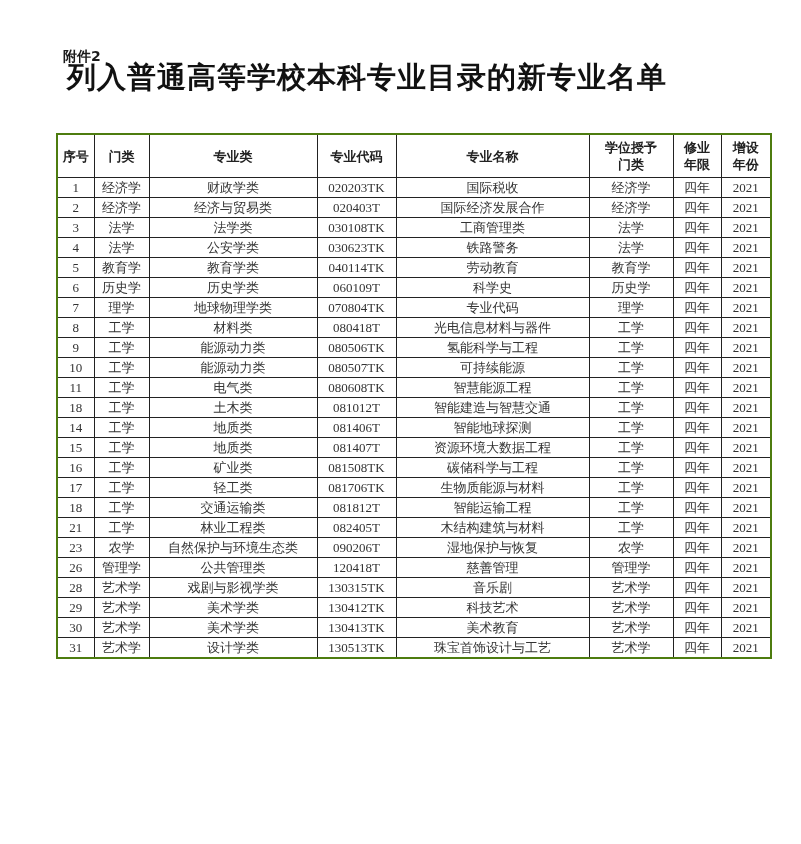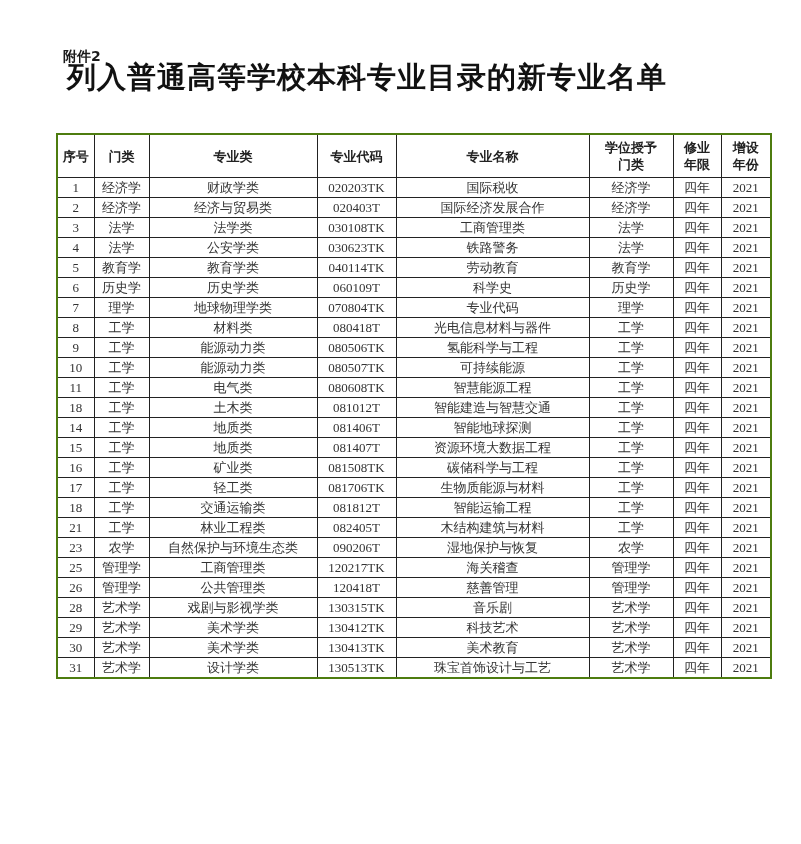--- a/index.html
+++ b/index.html
@@ -226,30 +226,20 @@
         <td class="idx">23</td>
         <td>农学</td>
         <td>自然保护与环境生态类</td>
         <td class="code">090206T</td>
         <td>湿地保护与恢复</td>
         <td>农学</td>
         <td>四年</td>
         <td class="year">2021</td>
       </tr>
       <tr>
-        <td class="idx">25</td>
-        <td>管理学</td>
-        <td>工商管理类</td>
-        <td class="code">120217TK</td>
-        <td>海关稽查</td>
-        <td>管理学</td>
-        <td>四年</td>
-        <td class="year">2021</td>
-      </tr>
-      <tr>
         <td class="idx">26</td>
         <td>管理学</td>
         <td>公共管理类</td>
         <td class="code">120418T</td>
         <td>慈善管理</td>
         <td>管理学</td>
         <td>四年</td>
         <td class="year">2021</td>
       </tr>
       <tr>

